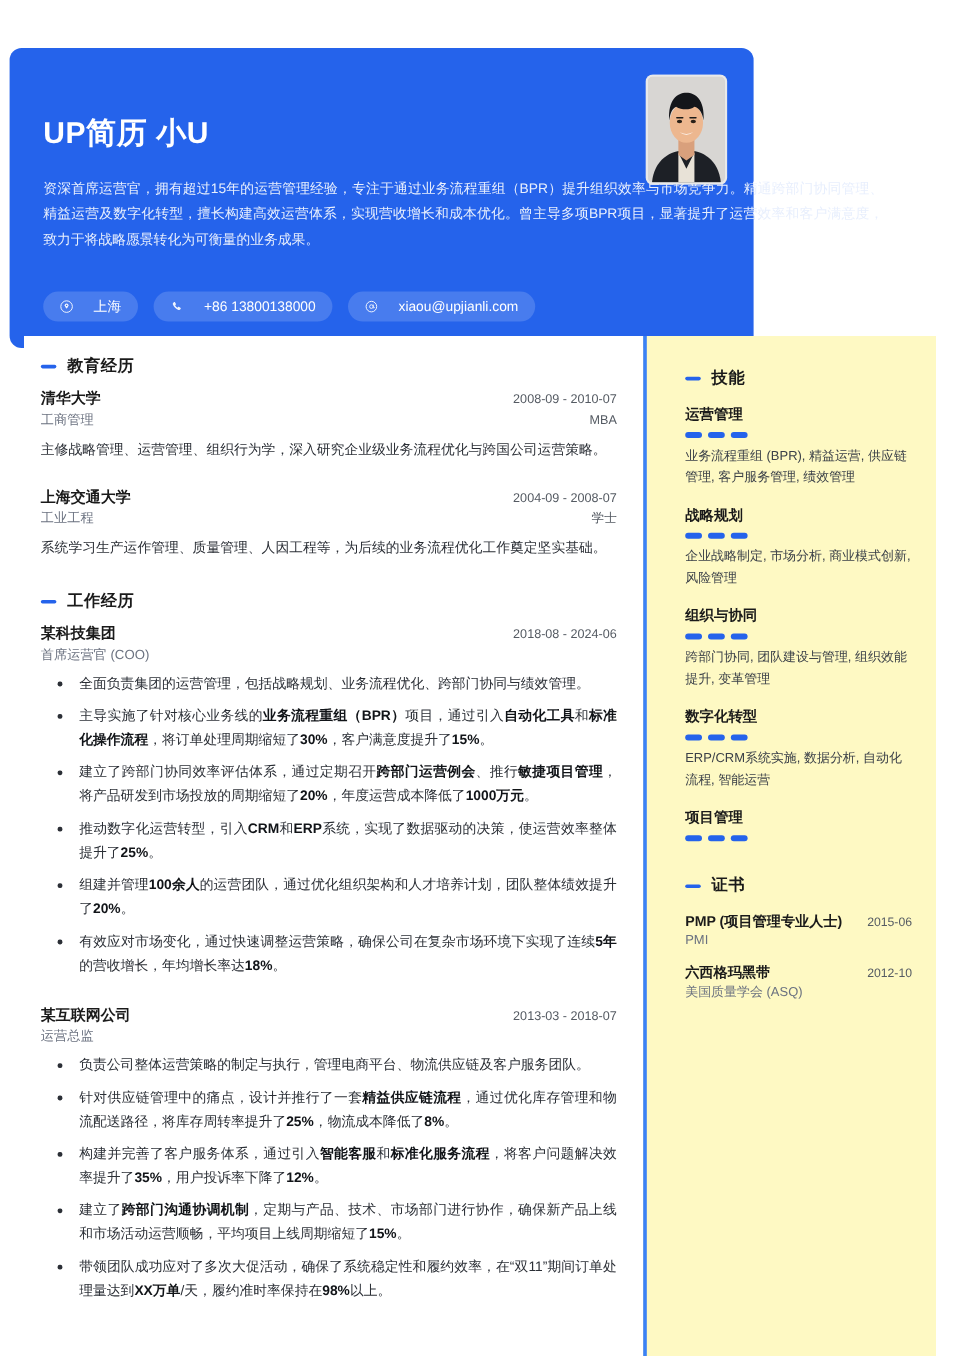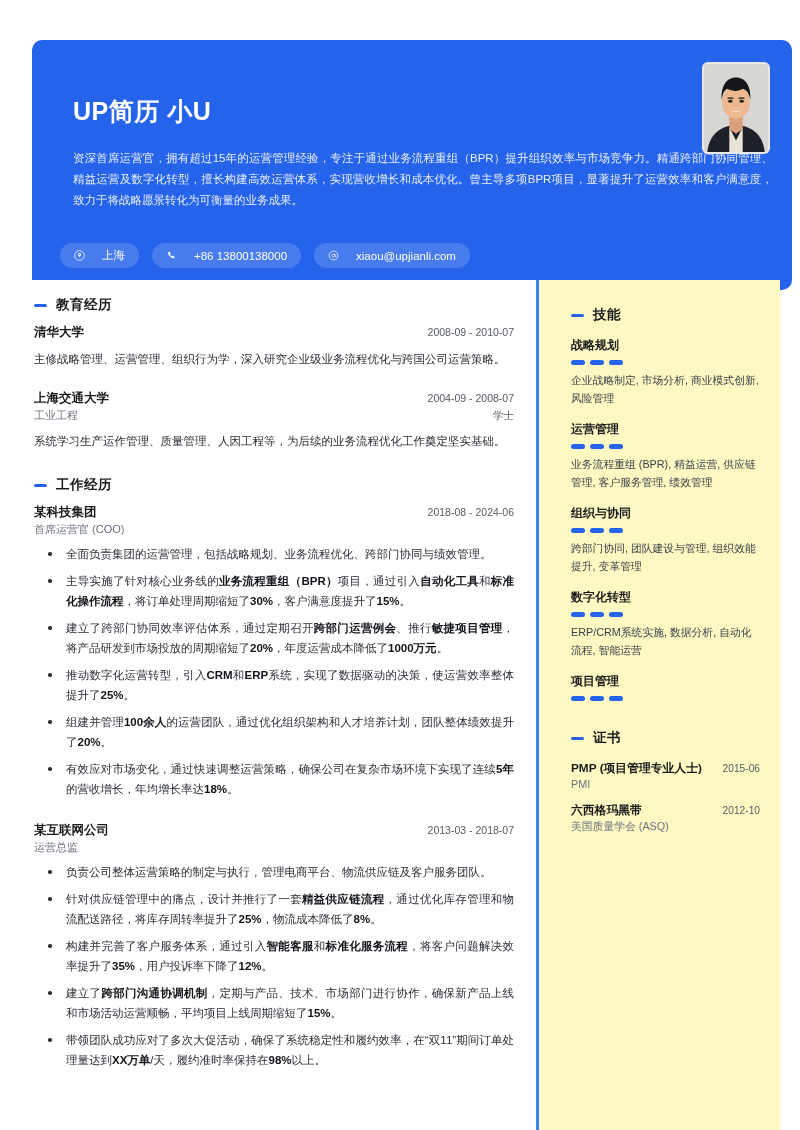--- a/index.html
+++ b/index.html
@@ -12,26 +12,26 @@
   .page {
     position: relative;
     width: 800px; height: 1130px;
     background: #ffffff;
     overflow: hidden;
   }
 
   
   .header {
     position: absolute;
-    left: 32px; top: 40px;
-    width: 760px; height: 250px;
+    left: 8px; top: 40px;
+    width: 620px; height: 250px;
     background: #2563eb;
     border-radius: 10px;
     color: #ffffff;
-    padding: 26px 28px 0 41px;
+    padding: 26px 28px 0 28px;
   }
   .header-name {
     font-size: 25px;
     font-weight: bold;
     letter-spacing: 0.5px;
     line-height: 1.2;
     margin-top: 30px;
   }
   .avatar {
     position: absolute;
@@ -303,20 +303,24 @@
       <div class="sec-head">
         <span class="bar"></span>
         <span class="txt">教育经历</span>
       </div>
 
       <div class="entry">
         <div class="entry-top">
           <span class="entry-org">清华大学</span>
           <span class="entry-date">2008-09 - 2010-07</span>
         </div>
+        <div class="entry-sub-row">
+          <span class="entry-sub">工商管理</span>
+          <span class="entry-degree">MBA</span>
+        </div>
         <div class="entry-desc">主修战略管理、运营管理、组织行为学，深入研究企业级业务流程优化与跨国公司运营策略。</div>
       </div>
 
       <div class="block-gap"></div>
 
       <div class="entry">
         <div class="entry-top">
           <span class="entry-org">上海交通大学</span>
           <span class="entry-date">2004-09 - 2008-07</span>
         </div>
@@ -375,36 +379,36 @@
 
     <div class="col-side">
 
       <div class="sec-head side">
         <span class="bar"></span>
         <span class="txt">技能</span>
       </div>
 
       <div>
           <div class="skill">
+            <div class="skill-name">运营管理</div>
+            <div class="skill-dots">
+              <i class=""></i>
+              <i class=""></i>
+              <i class=""></i>
+            </div>
+            <div class="skill-items">业务流程重组 (BPR), 精益运营, 供应链管理, 客户服务管理, 绩效管理</div>
+          </div>
+          <div class="skill">
             <div class="skill-name">战略规划</div>
             <div class="skill-dots">
               <i class=""></i>
               <i class=""></i>
               <i class=""></i>
             </div>
             <div class="skill-items">企业战略制定, 市场分析, 商业模式创新, 风险管理</div>
-          </div>
-          <div class="skill">
-            <div class="skill-name">运营管理</div>
-            <div class="skill-dots">
-              <i class=""></i>
-              <i class=""></i>
-              <i class=""></i>
-            </div>
-            <div class="skill-items">业务流程重组 (BPR), 精益运营, 供应链管理, 客户服务管理, 绩效管理</div>
           </div>
           <div class="skill">
             <div class="skill-name">组织与协同</div>
             <div class="skill-dots">
               <i class=""></i>
               <i class=""></i>
               <i class=""></i>
             </div>
             <div class="skill-items">跨部门协同, 团队建设与管理, 组织效能提升, 变革管理</div>
           </div>

